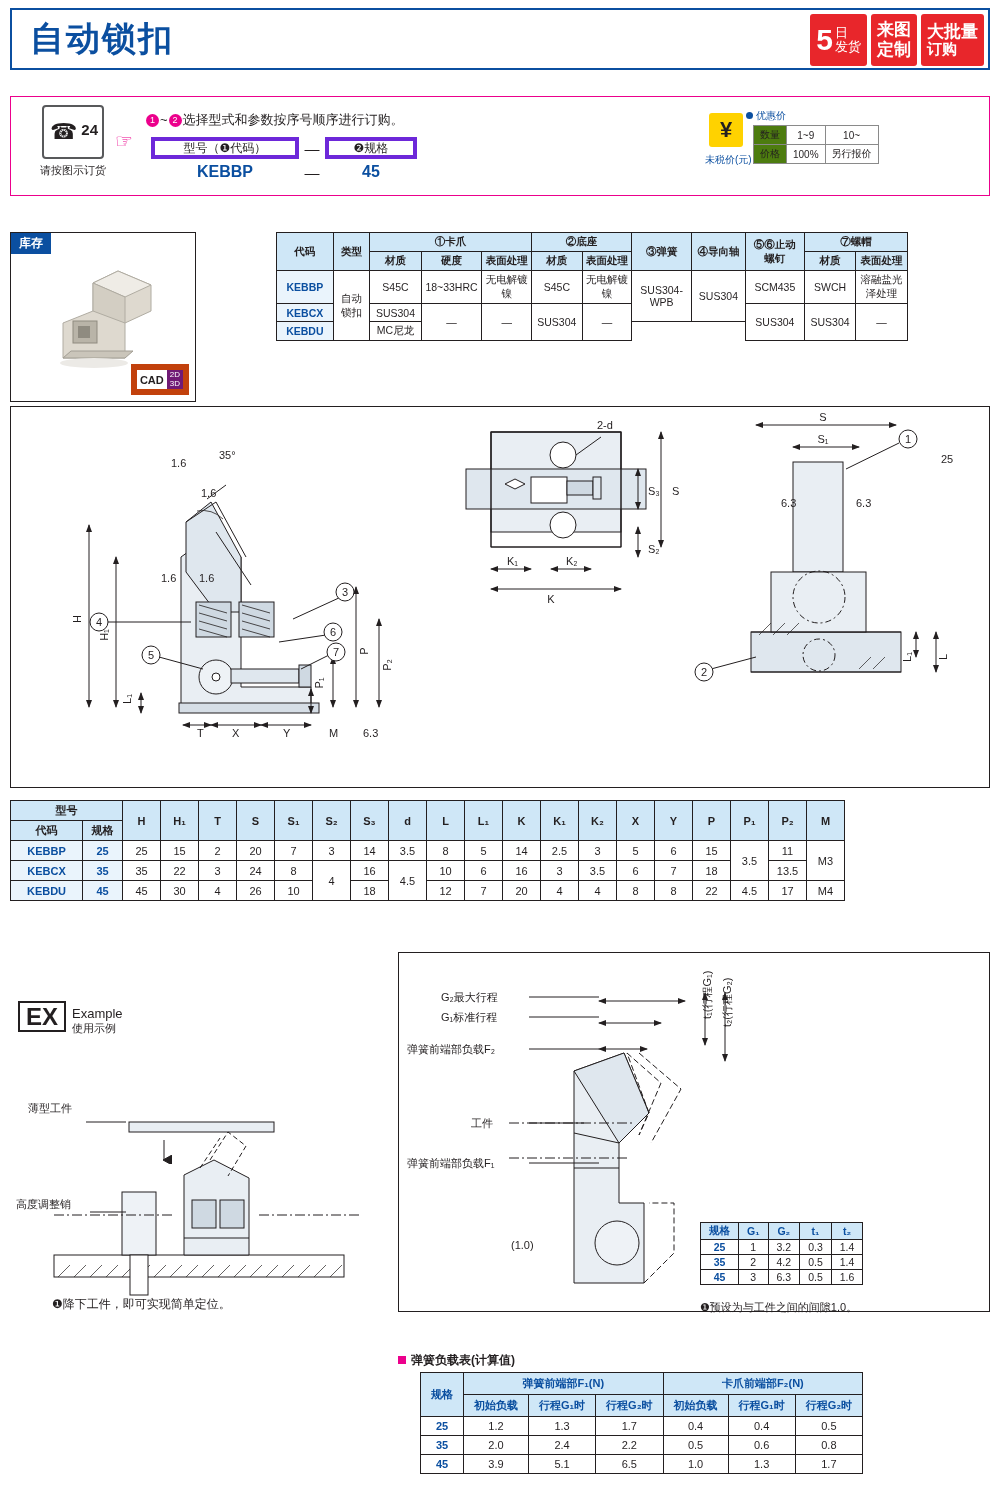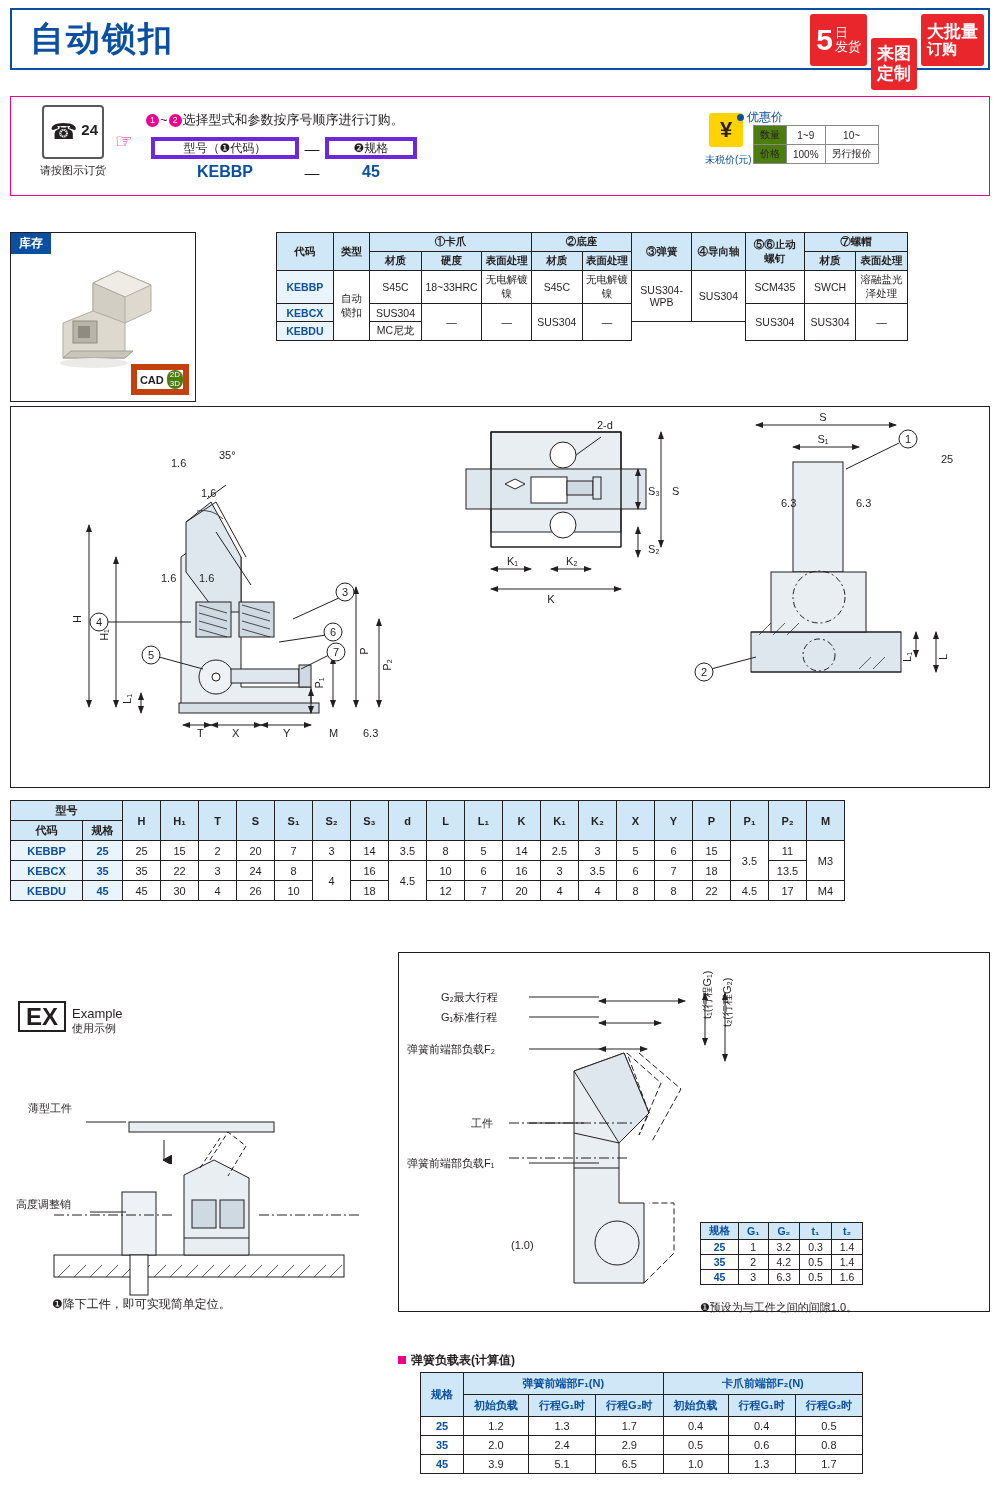--- a/index.html
+++ b/index.html
@@ -27,21 +27,21 @@
   }
   .badges { position: absolute; right: 4px; top: 4px; display: flex; gap: 4px; }
   .badge {
     background: #e8262b; color: #fff; border-radius: 3px;
     display: flex; align-items: center; justify-content: center;
     padding: 3px 6px; height: 52px;
   }
   .badge-5day { font-size: 12px; line-height: 1.05; display:flex; align-items:center; }
   .badge-5day .big { font-size: 30px; font-weight: bold; margin-right: 2px; }
   .badge-5day .sm { font-size: 13px; line-height: 1.1; }
-  .badge-2line { font-size: 17px; font-weight: bold; line-height: 1.15; text-align:right;margin-top:24px; }
+  .badge-2line { font-size: 17px; font-weight: bold; line-height: 1.15; text-align:right; }
   .badge-3 { font-size: 15px; font-weight: bold; line-height: 1.12; text-align:left; }
   .badge-3 .row1 { font-size: 17px; }
 
   
   .orderbar {
     position: absolute; left: 10px; top: 96px; width: 980px; height: 100px;
     border: 1px solid #ec008c; background: #fff;
   }
   .phone-ico {
     position: absolute; left: 16px; top: 8px; width: 92px; height: 82px;
@@ -78,21 +78,21 @@
   }
   .code-val.small { width: 92px; }
 
   .price-block { position: absolute; right: 10px; top: 10px; width: 270px; height: 80px; }
   .yen {
     position: absolute; left: 0; top: 6px; width: 34px; height: 34px;
     background: #ffd200; border-radius: 3px; color:#231f20;
     display:flex; align-items:center; justify-content:center; font-size: 22px; font-weight: bold;
   }
   .yen-cap { position: absolute; left: -4px; top: 46px; font-size: 10px; color: #0b4fa0; }
-  .price-label { position:absolute; left: 28px; top: 2px; font-size: 12px; color: #0b4fa0; }
+  .price-label { position:absolute; left: 37px; top: 2px; font-size: 10px; color: #0b4fa0; }
   .dot { display:inline-block; width:7px; height:7px; border-radius:50%; background:#0b4fa0; margin-right:3px;}
   table.price { position:absolute; left: 44px; top: 18px; border-collapse: collapse; }
   table.price td { border: 1px solid #8a8a8a; font-size: 10px; padding: 2px 6px; text-align:center; }
   table.price td.lbl { background:#4d7c0f; }
 
   
   .matwrap { position: absolute; left: 10px; top: 232px; }
   table.mat { border-collapse: collapse; }
   table.mat th, table.mat td {
     border: 1px solid #231f20; font-size: 10.5px; text-align: center;
@@ -109,21 +109,21 @@
   .stock-tag {
     position: absolute; left: 0; top: 0; background: #0b4fa0; color:#fff;
     font-size: 12px; padding: 2px 8px; font-weight: bold;
   }
   .part-img { position:absolute; left: 22px; top: 30px; }
   .cad-badge {
     position:absolute; right: 6px; bottom: 6px; display:flex; align-items:center;
     border:6px solid #c2410c; background:#fff;
   }
   .cad-badge .t1 { font-size: 11px; padding: 1px 3px; font-weight:bold;}
-  .cad-badge .t2 { font-size: 8px; background:#4d7c0f; color:#fff; padding: 1px 3px; line-height:1.05;border-radius:8px;}
+  .cad-badge .t2 { font-size: 8px; background:#701a75; color:#fff; padding: 1px 3px; line-height:1.05;}
 
   
   .drawbox {
     position: absolute; left: 10px; top: 406px; width: 980px; height: 382px;
     border: 1px solid #231f20; background: #fff;
   }
 
   
   .dimwrap { position: absolute; left: 10px; top: 800px; }
   table.dim { border-collapse: collapse; }
@@ -719,21 +719,21 @@
       <td>1.3</td>
       <td>1.7</td>
       <td>0.4</td>
       <td>0.4</td>
       <td>0.5</td>
     </tr>
     <tr>
       <td class="sp">35</td>
       <td>2.0</td>
       <td>2.4</td>
-      <td>2.9</td>
+      <td>2.2</td>
       <td>0.5</td>
       <td>0.6</td>
       <td>0.8</td>
     </tr>
     <tr>
       <td class="sp">45</td>
       <td>3.9</td>
       <td>5.1</td>
       <td>6.5</td>
       <td>1.0</td>

